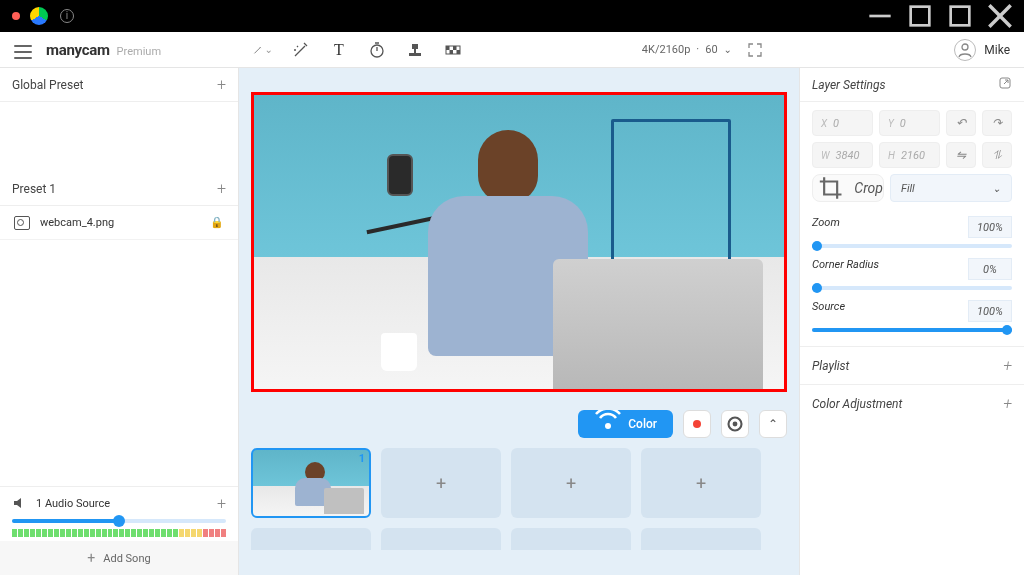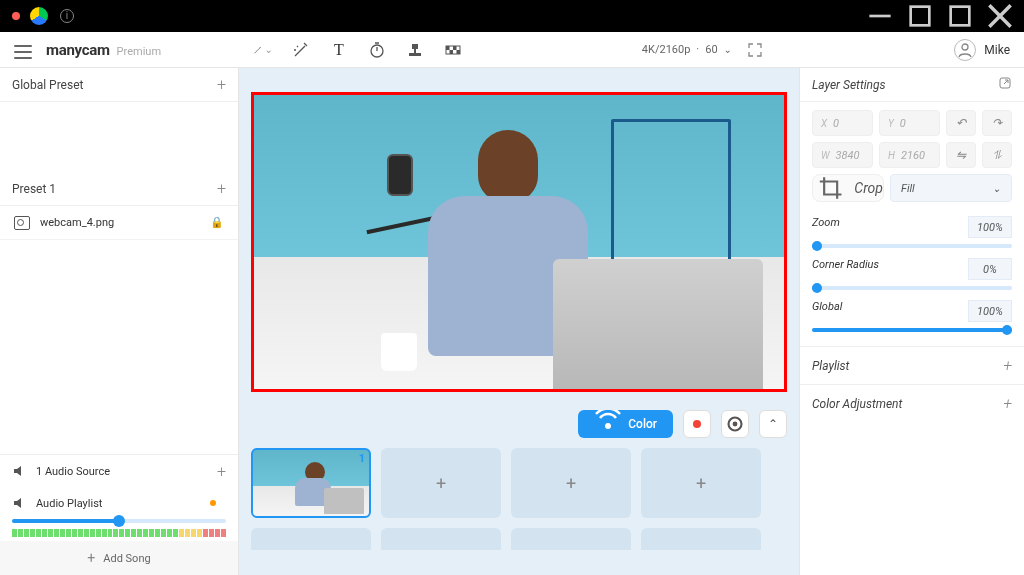--- a/index.html
+++ b/index.html
@@ -213,27 +213,20 @@
     </div>
     <div class="spacer"></div>
     <div class="audio">
       <div class="arow">
         <div class="vol-icon"><svg viewBox="0 0 14 14">
               <path d="M2 5v4h3l4 3V2L5 5z" fill="#555"></path>
             </svg></div>
         <span>1 Audio Source</span>
         <span class="plus" style="margin-left:auto">+</span>
       </div>
-      <div class="arow">
-        <div class="vol-icon"><svg viewBox="0 0 14 14">
-              <path d="M2 5v4h3l4 3V2L5 5z" fill="#555"></path>
-            </svg></div>
-        <span>Audio Playlist</span>
-        <div class="dot-orange"></div>
-      </div>
       <div class="slider">
         <div class="slider-fill" style="width:50%"></div>
         <div class="slider-thumb" style="left:calc(50% - 6px)"></div>
       </div>
       <div class="meter">
         <span></span>
           <span></span>
           <span></span>
           <span></span>
           <span></span>
@@ -386,21 +379,21 @@
           <span>Corner Radius</span>
           <div class="pval">0%</div>
         </div>
       <div class="pslider">
           <div class="pfill" style="width:2%"></div>
           <div class="pthumb" style="left:0"></div>
         </div>
     </div>
     <div class="prow">
       <div class="plabel">
-          <span>Global</span>
+          <span>Source</span>
           <div class="pval">100%</div>
         </div>
       <div class="pslider">
           <div class="pfill" style="width:100%"></div>
           <div class="pthumb" style="left:calc(100% - 10px)"></div>
         </div>
     </div>
 
     <div class="rsection">
       <span>Playlist</span>

